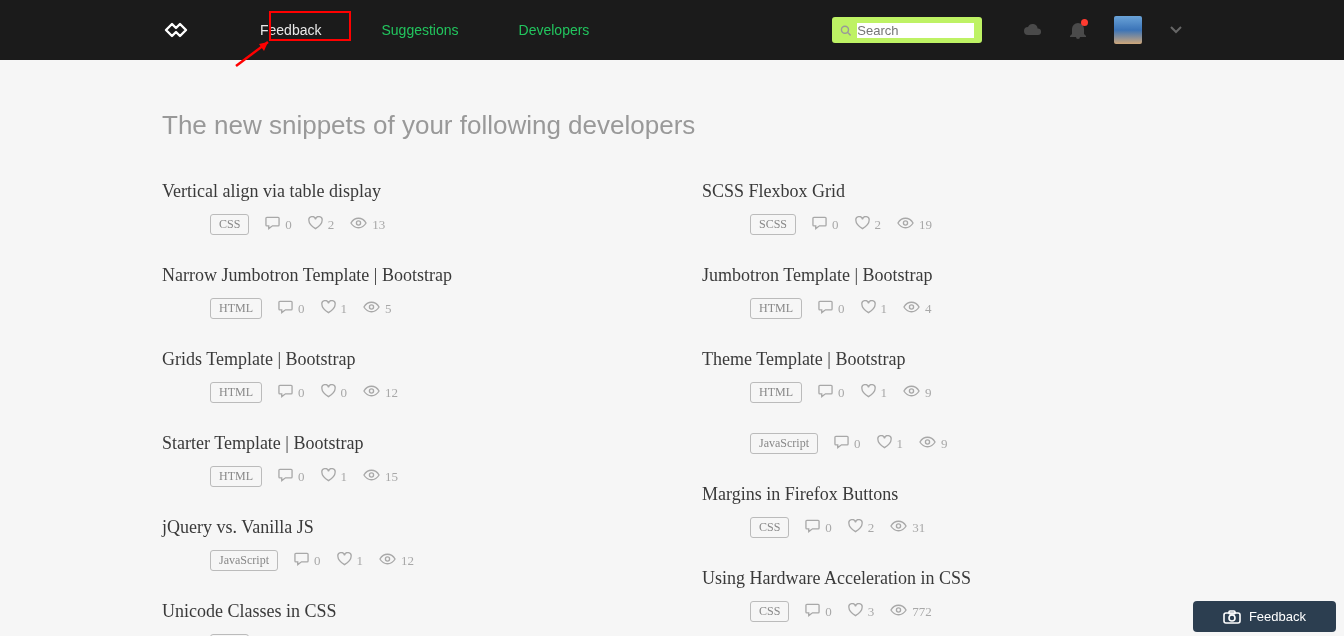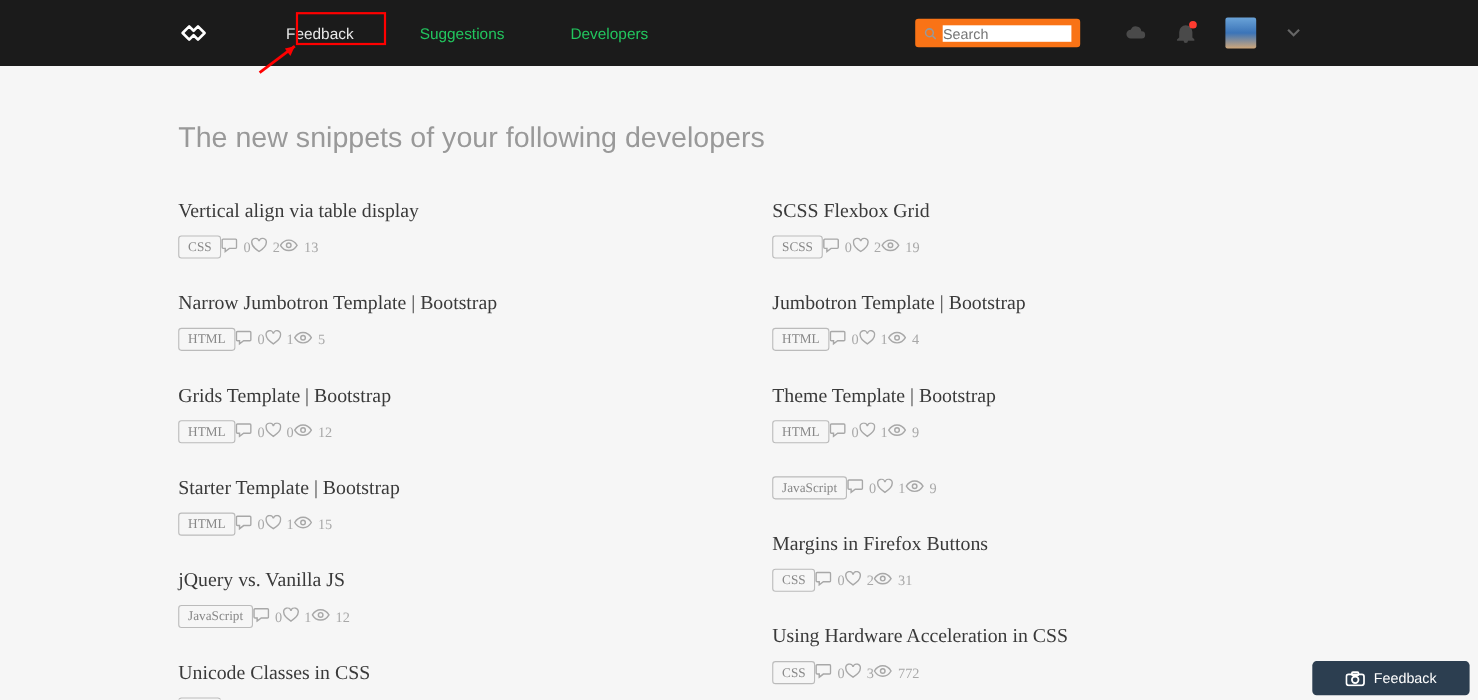--- a/index.html
+++ b/index.html
@@ -56,21 +56,21 @@
     pointer-events: none;
   }
   .arrow {
     position: absolute;
     left: 72px;
     top: 38px;
     pointer-events: none;
   }
   .spacer { flex: 1; }
   .search {
-    background: #f97316;
+    background: #bef264;
     border-radius: 3px;
     height: 26px;
     width: 150px;
     display: flex;
     align-items: center;
     padding: 4px 8px;
     gap: 6px;
   }
   .search input {
     border: none;
@@ -126,22 +126,24 @@
   }
   .snippet-title {
     font-size: 18px;
     color: #3a3a3a;
     margin-bottom: 12px;
     cursor: pointer;
   }
   .meta {
     display: flex;
     align-items: center;
+    gap: 16px;
     color: #a8a8a8;
     font-size: 13px;
+    margin-left: 48px;
   }
   .tag {
     border: 1px solid #bbb;
     border-radius: 3px;
     padding: 2px 8px;
     font-size: 12px;
     color: #888;
   }
   .stat {
     display: flex;

